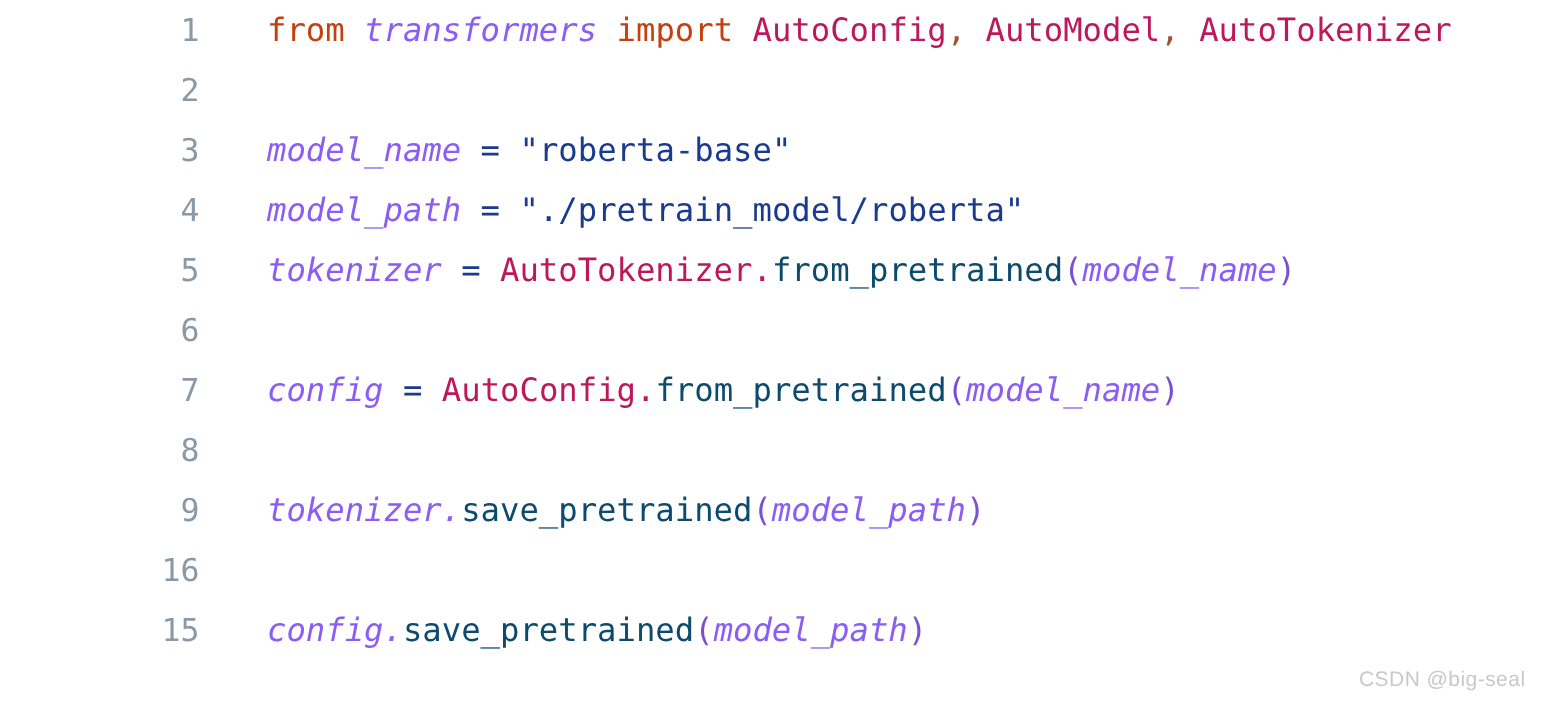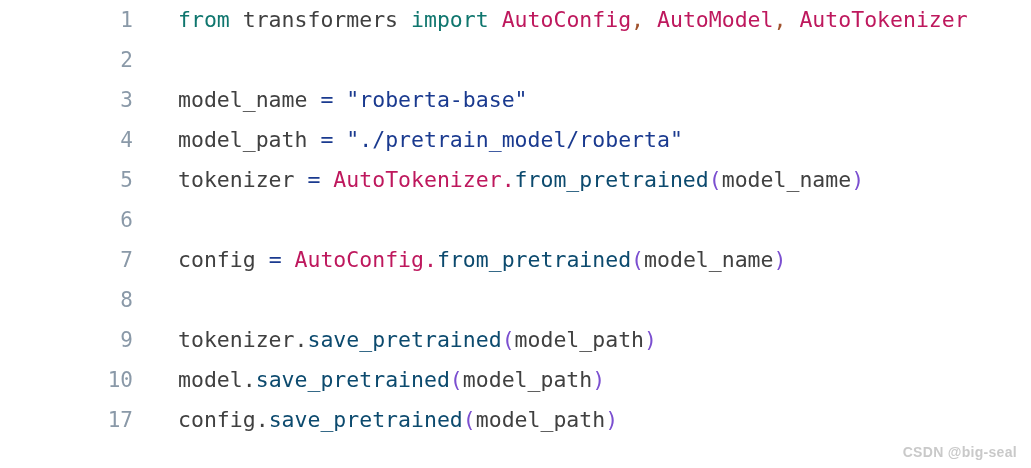--- a/index.html
+++ b/index.html
@@ -46,39 +46,38 @@
   .line-content {
     padding-left: 45px;
     font-size: 21.5px;
     letter-spacing: 0px;
     white-space: pre;
     color: #1a1a2e;
     font-family: "DejaVu Sans Mono", "Liberation Mono", monospace;
   }
 
   
-  .tok-keyword  { color: #0f766e; }
+  .tok-keyword  { color: #c2410c; }
   .tok-class    { color: #be185d; }
   .tok-method   { color: #0c4a6e; }
   .tok-punct    { color: #7b4fd0; }
   .tok-string   { color: #1a3a8f; }
   .tok-operator { color: #1a3a8f; }
-  .tok-plain    { color: #404040; }
+  .tok-plain    { color: #8b5cf6; font-style: italic; }
   .tok-comma    { color: #a0522d; }
 
   #watermark {
     position: absolute;
     right: 14px;
     bottom: 8px;
     font-family: "Liberation Sans", sans-serif;
     font-size: 14px;
     color: #c9c9c9;
     letter-spacing: 0.3px;
     user-select: none;
-    font-weight: bold;
   }
 </style>
 </head>
 <body>
 
 <div id="code-block">
     <div class="code-line">
       <span class="line-number">1</span>
       <span class="line-content"><span class="tok-keyword">from</span><span class="tok-plain"> </span><span class="tok-plain">transformers</span><span class="tok-plain"> </span><span class="tok-keyword">import</span><span class="tok-plain"> </span><span class="tok-class">AutoConfig</span><span class="tok-comma">,</span><span class="tok-plain"> </span><span class="tok-class">AutoModel</span><span class="tok-comma">,</span><span class="tok-plain"> </span><span class="tok-class">AutoTokenizer</span></span>
     </div>
@@ -107,22 +106,21 @@
     </div>
     <div class="code-line">
       <span class="line-number">8</span>
       <span class="line-content"></span>
     </div>
     <div class="code-line">
       <span class="line-number">9</span>
       <span class="line-content"><span class="tok-plain">tokenizer</span><span class="tok-plain">.</span><span class="tok-method">save_pretrained</span><span class="tok-punct">(</span><span class="tok-plain">model_path</span><span class="tok-punct">)</span></span>
     </div>
     <div class="code-line">
-      <span class="line-number">10</span>
-      <span class="line-content"><span class="tok-plain">model</span><span class="tok-plain">.</span><span class="tok-method">save_pretrained</span><span class="tok-punct">(</span><span class="tok-plain">model_path</span><span class="tok-punct">)</span></span>
+      <span class="line-number">16</span>
     </div>
     <div class="code-line">
-      <span class="line-number">17</span>
+      <span class="line-number">15</span>
       <span class="line-content"><span class="tok-plain">config</span><span class="tok-plain">.</span><span class="tok-method">save_pretrained</span><span class="tok-punct">(</span><span class="tok-plain">model_path</span><span class="tok-punct">)</span></span>
     </div>
   </div>
 
 <div id="watermark">CSDN @big-seal</div>
 
 </body></html>

